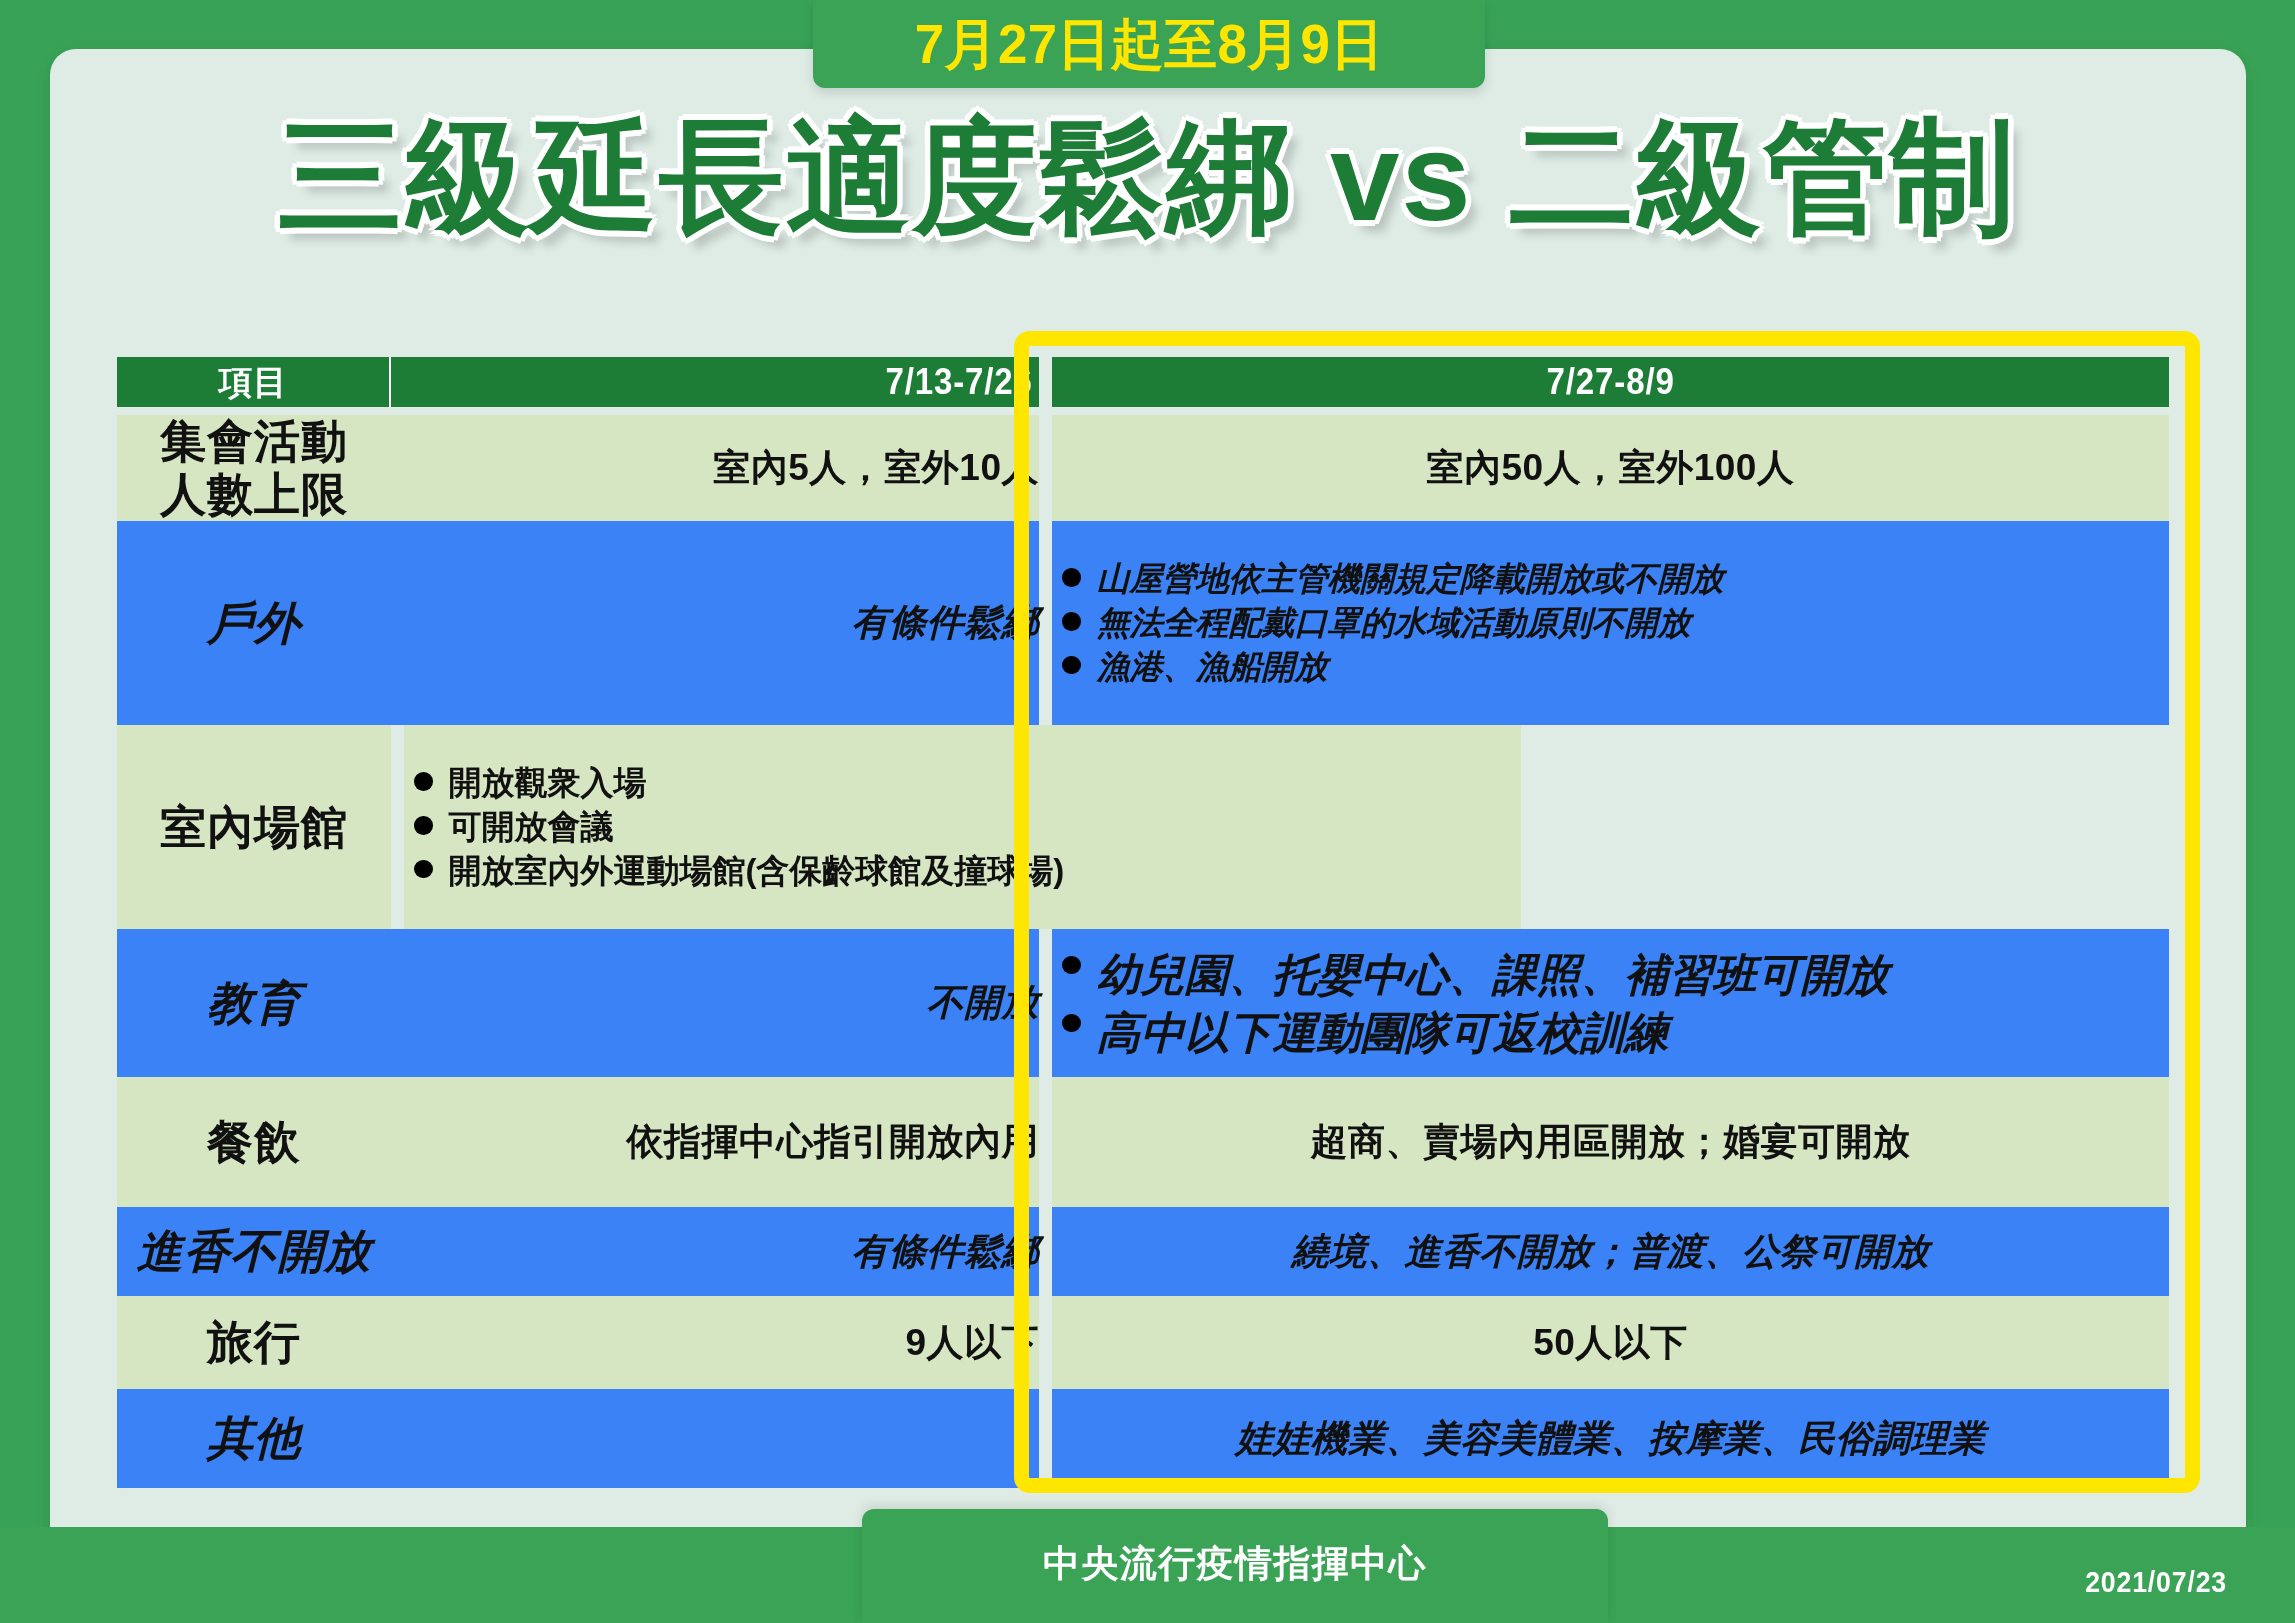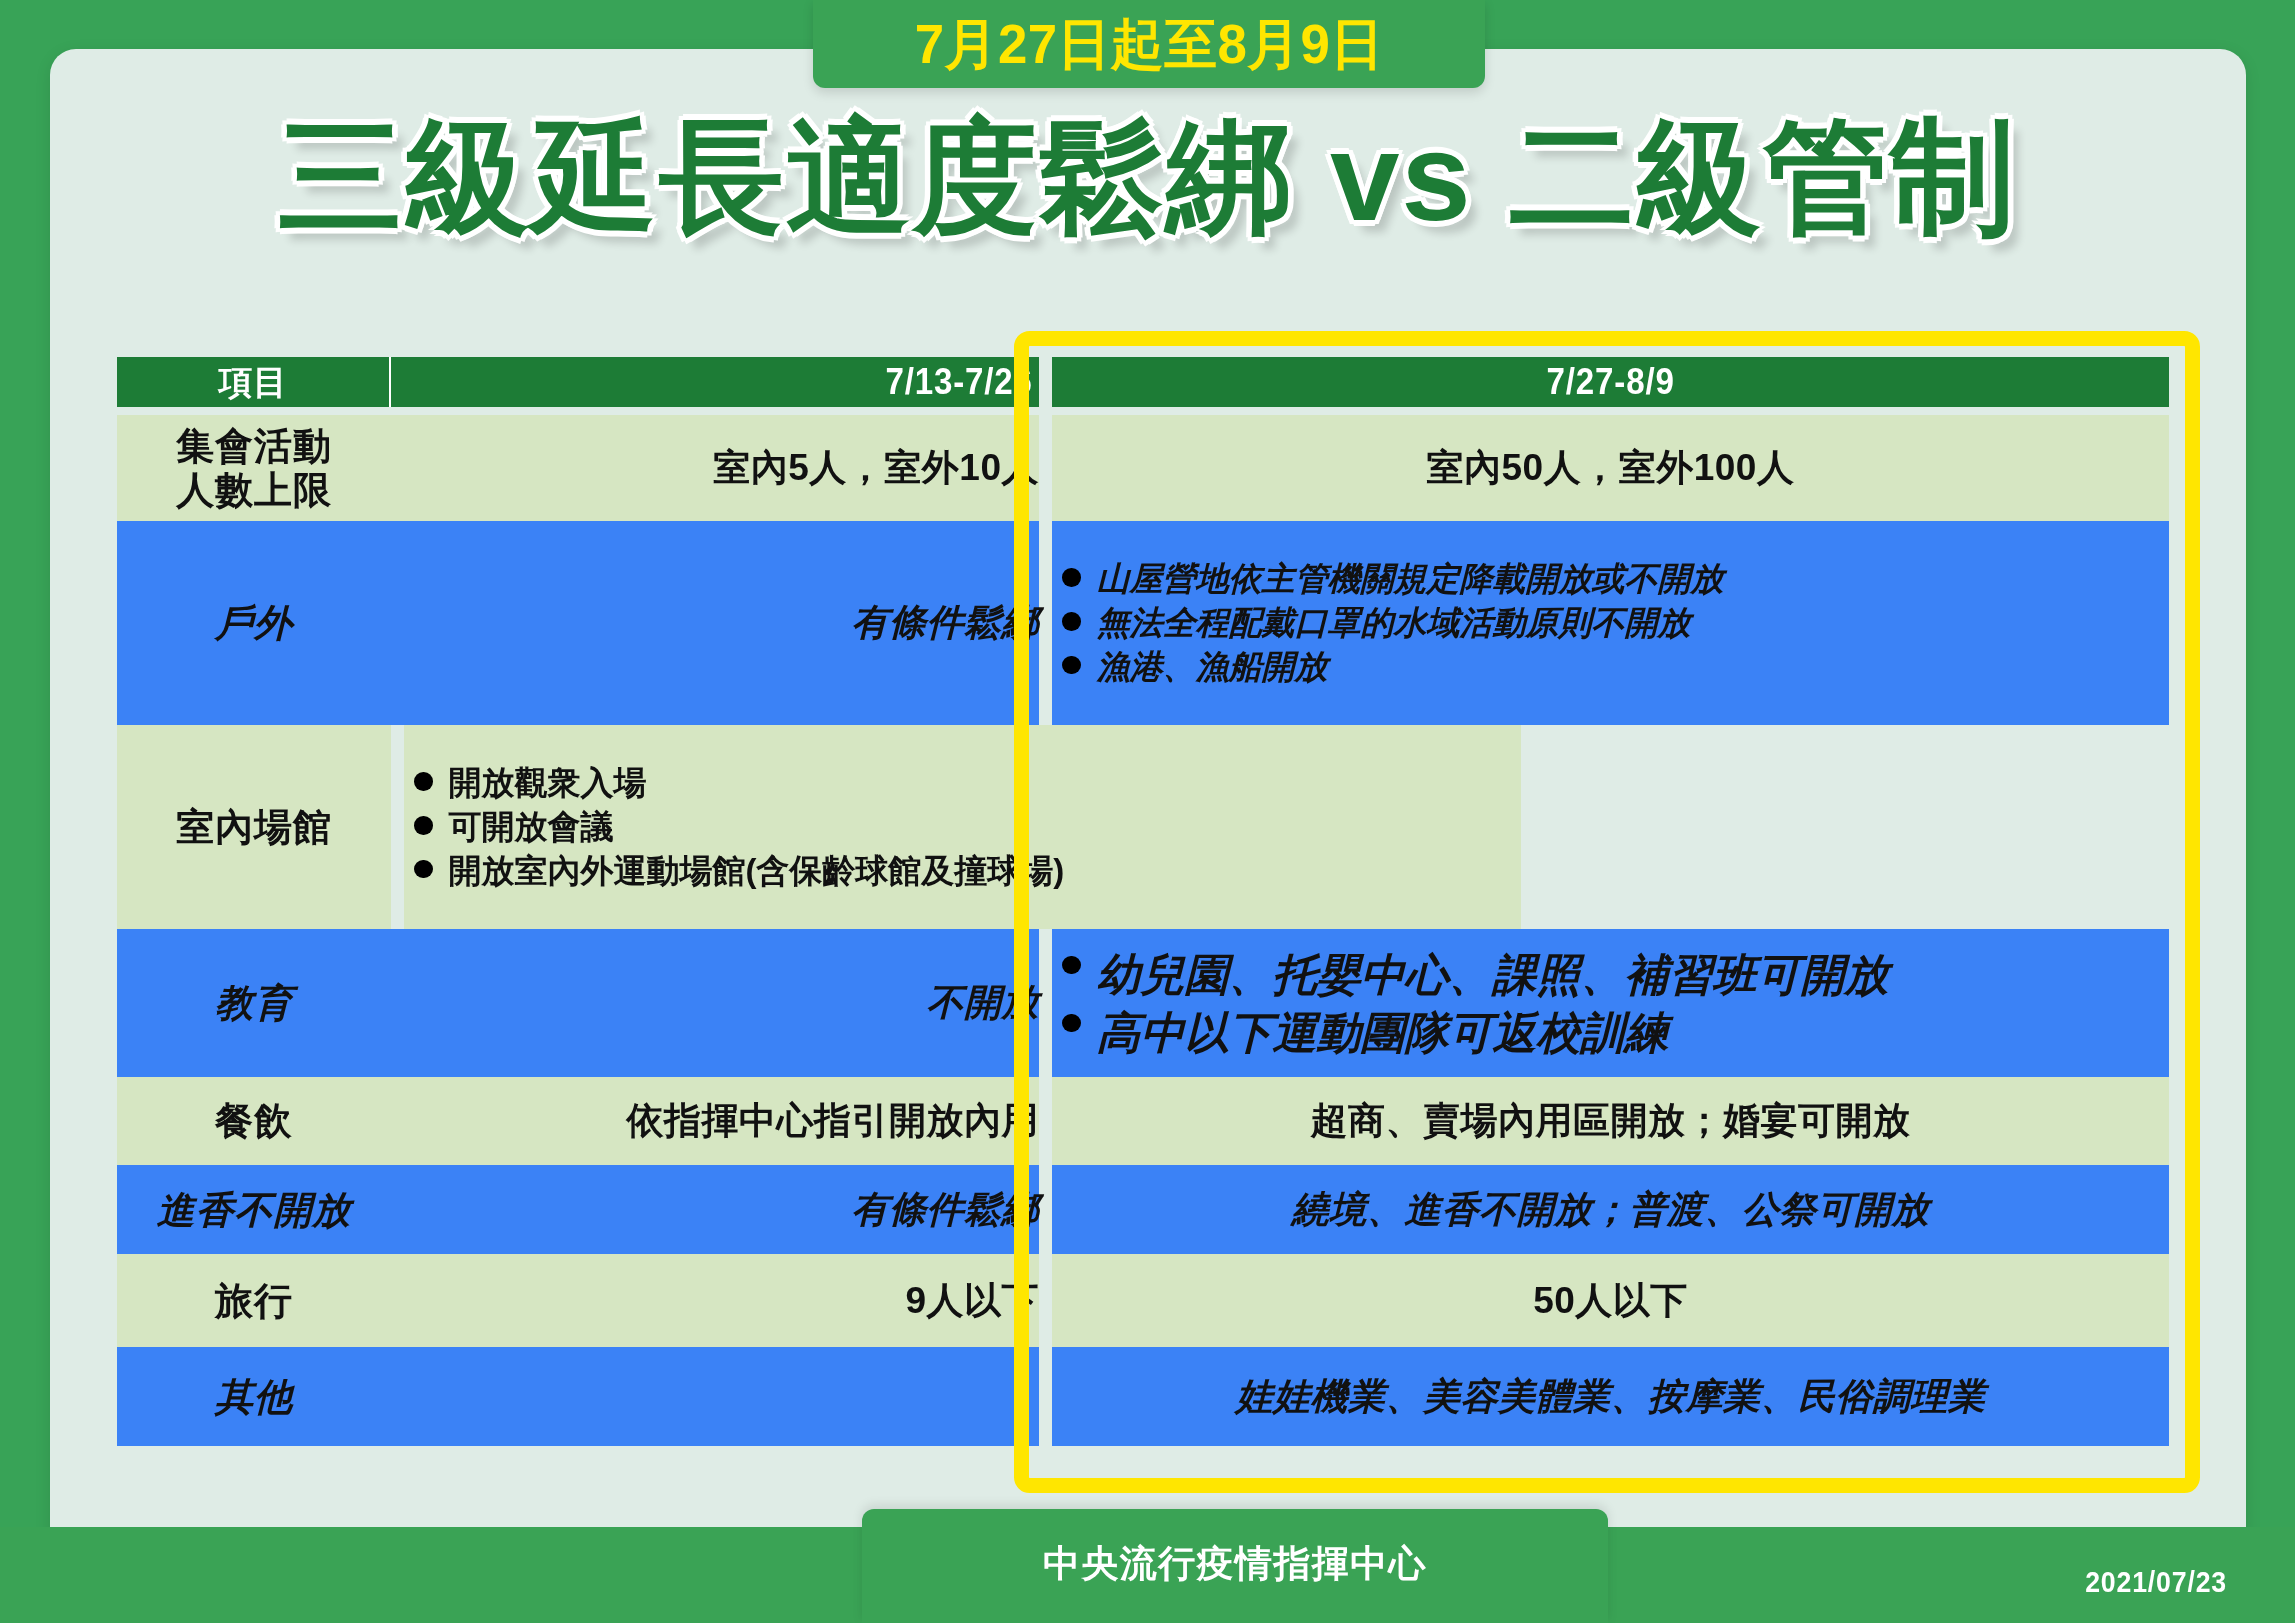--- a/index.html
+++ b/index.html
@@ -82,21 +82,21 @@
   .plain  {background:#3b82f6;font-style:italic;}
   .hdr    {background:#1d7c36;color:#fff;}
 
   
   #hdr-row{height:50px;margin-bottom:8.3px;}
   #hdr-row .cell{justify-content:center;}
   #hdr-row .c-item{border-right:2.3px solid #fff;}
   .hdr-txt{font-size:34px;line-height:1;letter-spacing:0.5px;}
   .hdr-num{font-size:36px;line-height:1;letter-spacing:0.9px;transform:scaleX(.92);}
 
-  .item-label{font-size:38px;line-height:1.16;letter-spacing:0.9px;}
+  .item-label{font-size:46px;line-height:1.16;letter-spacing:0.9px;}
   .val-txt{font-size:37px;line-height:1.18;letter-spacing:0.5px;}
 
   .bullets{
     list-style:none;
     margin:0;padding:0 0 0 10.2px;
     text-align:left;
     align-self:flex-start;
     width:100%;
     box-sizing:border-box;
   }
@@ -259,21 +259,21 @@
               <span class="dot"></span>
               <span>幼兒園、托嬰中心、課照、補習班可開放</span>
             </li>
             <li>
               <span class="dot"></span>
               <span>高中以下運動團隊可返校訓練</span>
             </li>
           </ul>
         </div>
       </div>
-      <div class="row" style="height: 88px;">
+      <div class="row" style="height: 130px;">
         <div class="cell c-item shade">
           <span class="item-label">餐飲</span>
         </div>
         <div class="cell c-old shade">
           <span class="val-txt">依指揮中心指引開放內用</span>
         </div>
         <div class="c-gap"></div>
         <div class="cell c-new shade">
           <span class="val-txt">超商、賣場內用區開放；婚宴可開放</span>
         </div>

